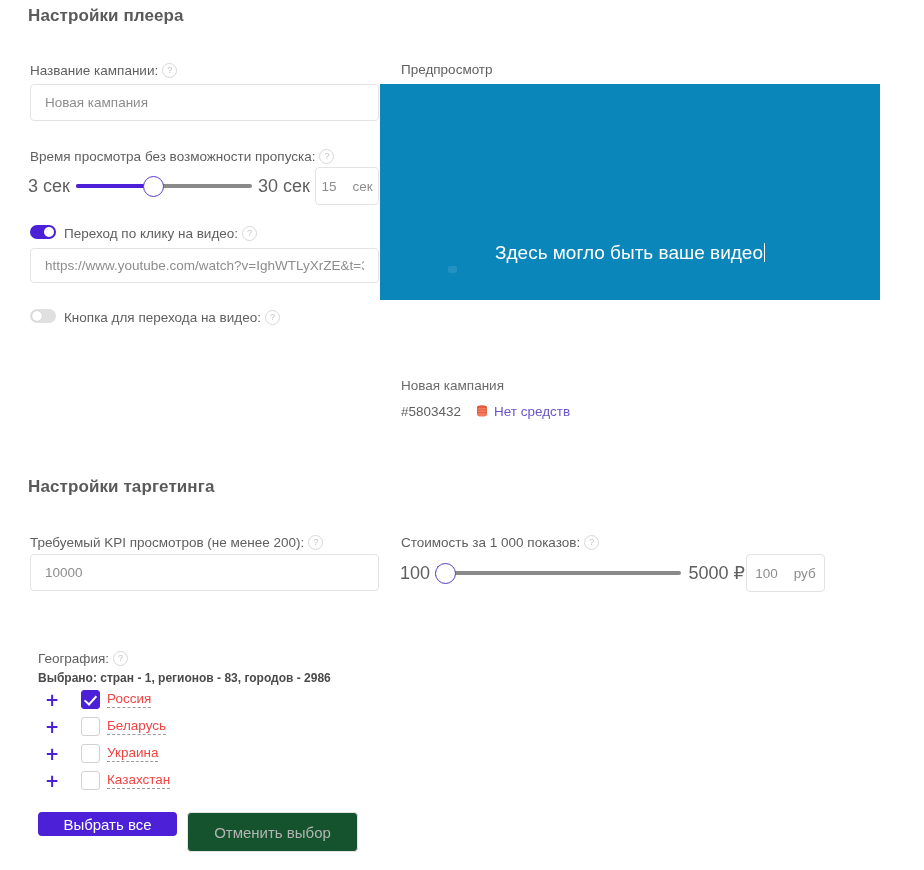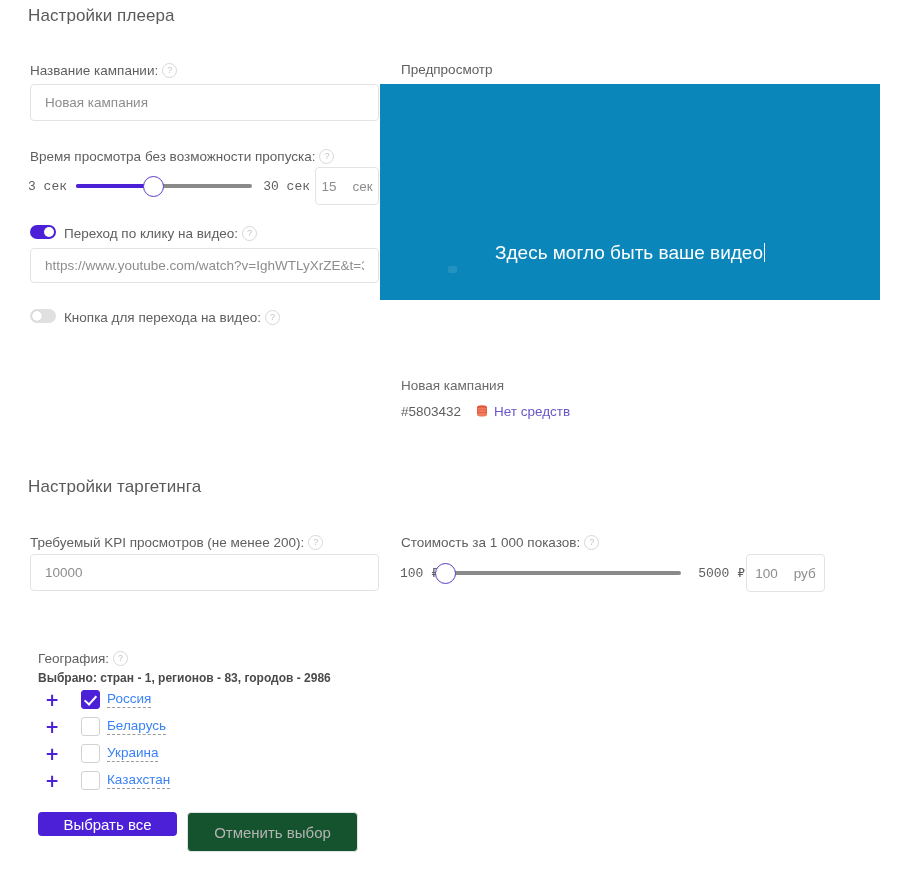--- a/index.html
+++ b/index.html
@@ -10,21 +10,21 @@
     font-family: "Liberation Sans", "DejaVu Sans", sans-serif;
     color: #333;
     overflow: hidden;
   }
   .page { position: relative; width: 924px; height: 870px; }
 
   .section-title {
     position: absolute;
     font-size: 17px;
     color: #5a5a5a;
-    font-weight: 400;
+    font-weight: 700;
     letter-spacing: .1px;
   }
 
   .label {
     position: absolute;
     font-size: 13.5px;
     color: #5f5f5f;
     white-space: nowrap;
   }
   .label .txt { vertical-align: middle; }
@@ -67,21 +67,21 @@
     justify-content: center;
     gap: 16px;
     font-size: 13.5px;
     color: #8d8d8d;
   }
 
   
   .slider-wrap { position: absolute; height: 26px; }
   .slider-min, .slider-max {
     position: absolute; top: 50%; transform: translateY(-50%);
-    font-size: 13px; color: #5f5f5f; white-space: nowrap; font-family: Liberation Mono, monospace;
+    font-size: 18px; color: #5f5f5f; white-space: nowrap;
   }
   .track {
     position: absolute; top: 50%; transform: translateY(-50%);
     height: 4px; border-radius: 2px; background: #8a8a8a;
   }
   .track .fill {
     position: absolute; left: 0; top: 0; height: 100%;
     border-radius: 2px; background: #4b20d6;
   }
   .knob {
@@ -189,21 +189,21 @@
     content: "";
     position: absolute;
     left: 5px; top: 2px;
     width: 5px; height: 10px;
     border: solid #fff;
     border-width: 0 2.2px 2.2px 0;
     transform: rotate(42deg);
   }
   .geo-name {
     position: absolute; left: 62px; top: 0;
-    font-size: 13.5px; color: #3b82f6;
+    font-size: 13.5px; color: #ef4444;
     border-bottom: 1px dashed #9a9a9a;
     line-height: 17px;
     cursor: pointer;
     white-space: nowrap;
   }
 
   .btn {
     position: absolute;
     border-radius: 4px;
     display: flex; align-items: center; justify-content: center;

